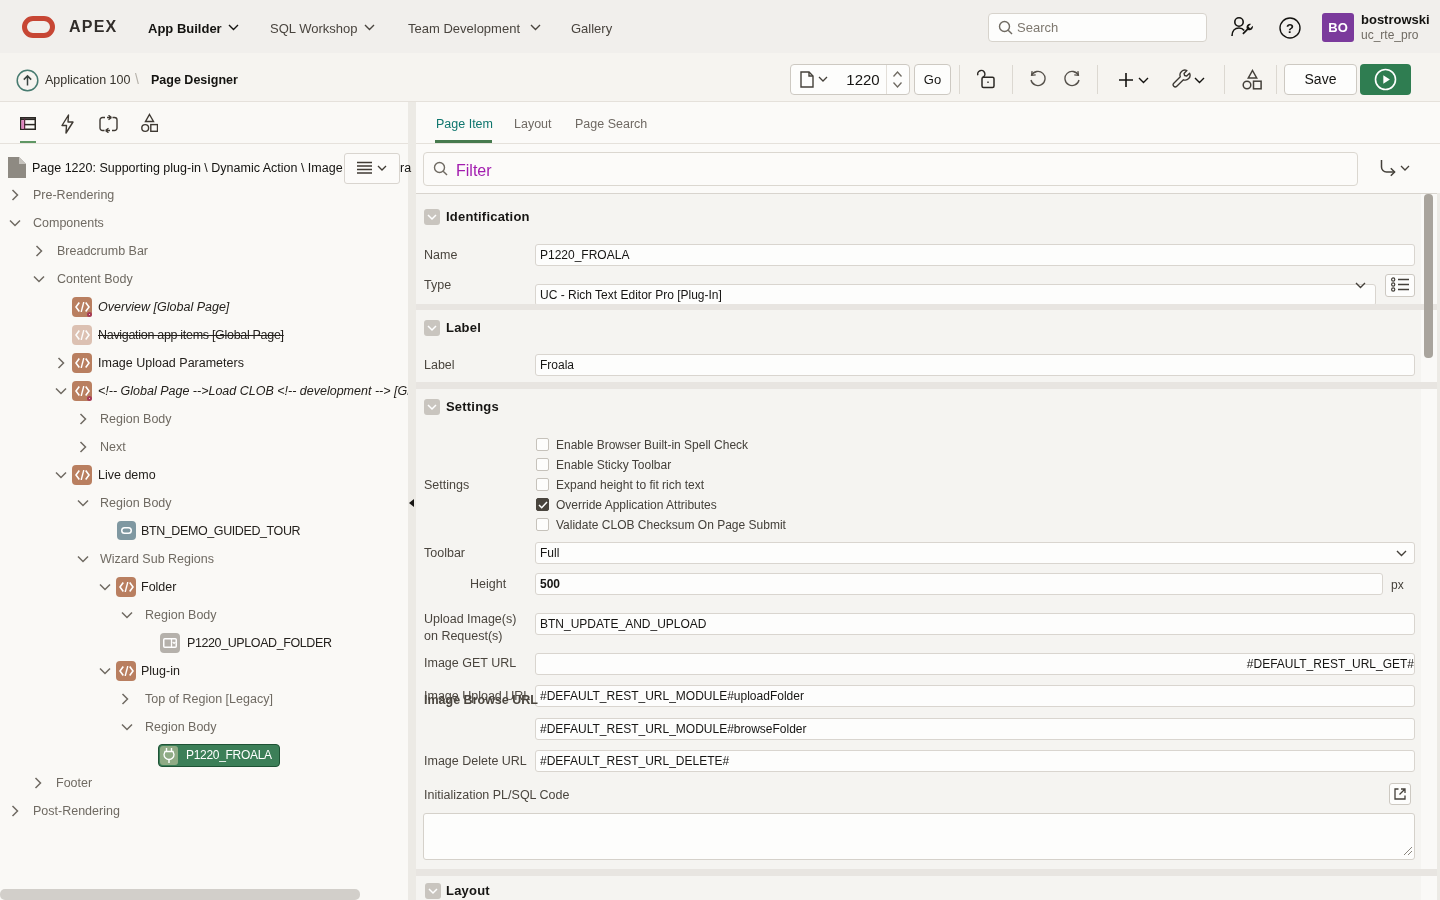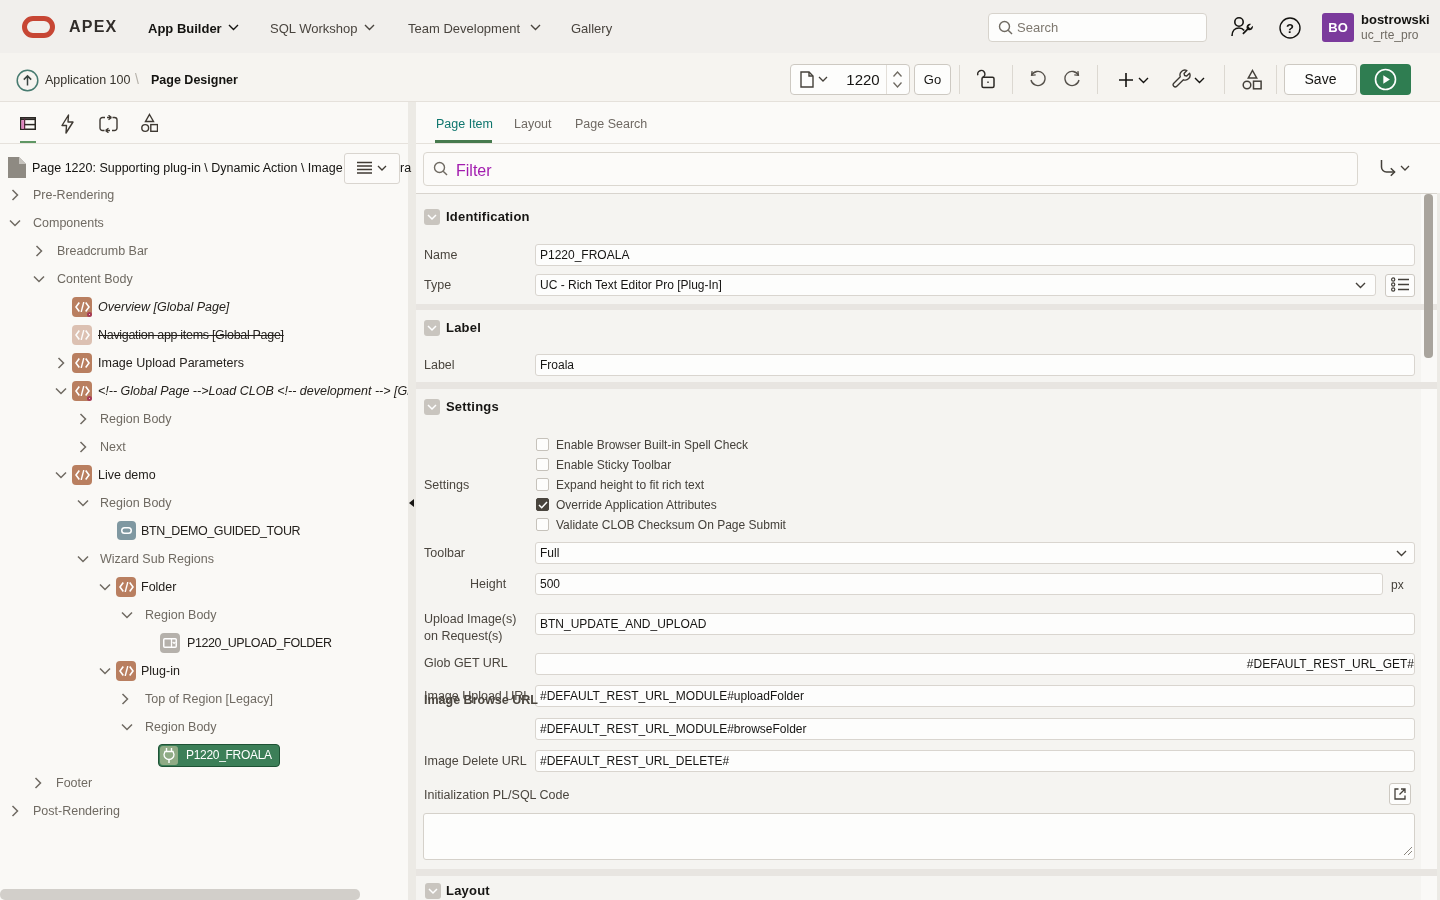--- a/index.html
+++ b/index.html
@@ -350,21 +350,21 @@
 <div class="abs" style="left:1421px; top:194px; width:16px; height:706px; background:#faf9f7;"></div>
 
 <div class="sechbox" style="left:424px; top:209px;"></div>
 <svg class="abs" style="left:427px; top:214px;" width="10" height="7" viewBox="0 0 10 7">
     <path d="M1 1l4 4 4-4" fill="none" stroke="#fff" stroke-width="1.5"></path>
   </svg>
 <div class="sechtxt" style="left:446px; top:209px;">Identification</div>
 <div class="lbl" style="left:424px; top:248px;">Name</div>
 <div class="field" style="left:535px; top:244px; width:880px; height:22px;">P1220_FROALA</div>
 <div class="lbl" style="left:424px; top:278px;">Type</div>
-<div class="field" style="left:535px; top:274px; width:841px; height:22px;">UC - Rich Text Editor Pro [Plug-In]</div>
+<div class="field" style="left:535px; top:284px; width:841px; height:22px;">UC - Rich Text Editor Pro [Plug-In]</div>
 <svg class="abs" style="left:1355px; top:282px;" width="11" height="7" viewBox="0 0 11 7">
     <path d="M1 1l4.5 4.5L10 1" fill="none" stroke="#44403a" stroke-width="1.4"></path>
   </svg>
 <div class="abs" style="left:1385px; top:274px; width:30px; height:23px; background:#fdfdfc; border:1px solid #cdc9c2; border-radius:3px;"></div>
 <svg class="abs" style="left:1391px; top:277px;" width="19" height="15" viewBox="0 0 19 15">
     <circle cx="2.2" cy="2.5" r="1.6" fill="none" stroke="#44403a" stroke-width="1.2"></circle>
     <circle cx="2.2" cy="7.5" r="1.6" fill="none" stroke="#44403a" stroke-width="1.2"></circle>
     <circle cx="2.2" cy="12.5" r="1.6" fill="none" stroke="#44403a" stroke-width="1.2"></circle>
     <path d="M7 2.5h11M7 7.5h11M7 12.5h11" stroke="#44403a" stroke-width="1.5"></path>
   </svg>
@@ -397,25 +397,25 @@
   </svg>
 <div class="cblbl" style="left:556px; top:498px;">Override Application Attributes</div>
 <div class="cb" style="left:536px; top:518px;"></div>
 <div class="cblbl" style="left:556px; top:518px;">Validate CLOB Checksum On Page Submit</div>
 <div class="lbl" style="left:424px; top:546px;">Toolbar</div>
 <div class="field" style="left:535px; top:542px; width:880px; height:22px;">Full</div>
 <svg class="abs" style="left:1396px; top:550px;" width="11" height="7" viewBox="0 0 11 7">
     <path d="M1 1l4.5 4.5L10 1" fill="none" stroke="#44403a" stroke-width="1.4"></path>
   </svg>
 <div class="lbl" style="left:424px; top:577px;margin-left:46px;">Height</div>
-<div class="field" style="left:535px; top:573px; width:848px; height:22px;">500</div>
+<div class="field" style="left:535px; top:573px; width:848px; height:22px;font-weight:bold;">500</div>
 <div class="abs" style="left:1391px; top:578px; font-size:12px; color:#44403a;">px</div>
 <div class="lbl" style="left:424px; top:611px; line-height:17px;">Upload Image(s)<br>on Request(s)</div>
 <div class="field" style="left:535px; top:613px; width:880px; height:22px;">BTN_UPDATE_AND_UPLOAD</div>
-<div class="lbl" style="left:424px; top:656px;">Glob GET URL</div>
+<div class="lbl" style="left:424px; top:656px;">Image GET URL</div>
 <div class="field" style="left:535px; top:653px; width:880px; height:22px;text-align:right;">#DEFAULT_REST_URL_GET#</div>
 <div class="lbl" style="left:424px; top:689px;">Image Upload URL</div>
 <div class="field" style="left:535px; top:685px; width:880px; height:22px;">#DEFAULT_REST_URL_MODULE#uploadFolder</div>
 <div class="lbl" style="left:424px; top:693px;font-weight:bold;">Image Browse URL</div>
 <div class="field" style="left:535px; top:718px; width:880px; height:22px;">#DEFAULT_REST_URL_MODULE#browseFolder</div>
 <div class="lbl" style="left:424px; top:754px;">Image Delete URL</div>
 <div class="field" style="left:535px; top:750px; width:880px; height:22px;">#DEFAULT_REST_URL_DELETE#</div>
 <div class="lbl" style="left:424px; top:788px;">Initialization PL/SQL Code</div>
 <div class="abs" style="left:1389px; top:783px; width:22px; height:22px; background:#fdfdfc; border:1px solid #cdc9c2; border-radius:3px;"></div>
 <svg class="abs" style="left:1394px; top:788px;" width="12" height="12" viewBox="0 0 12 12">

